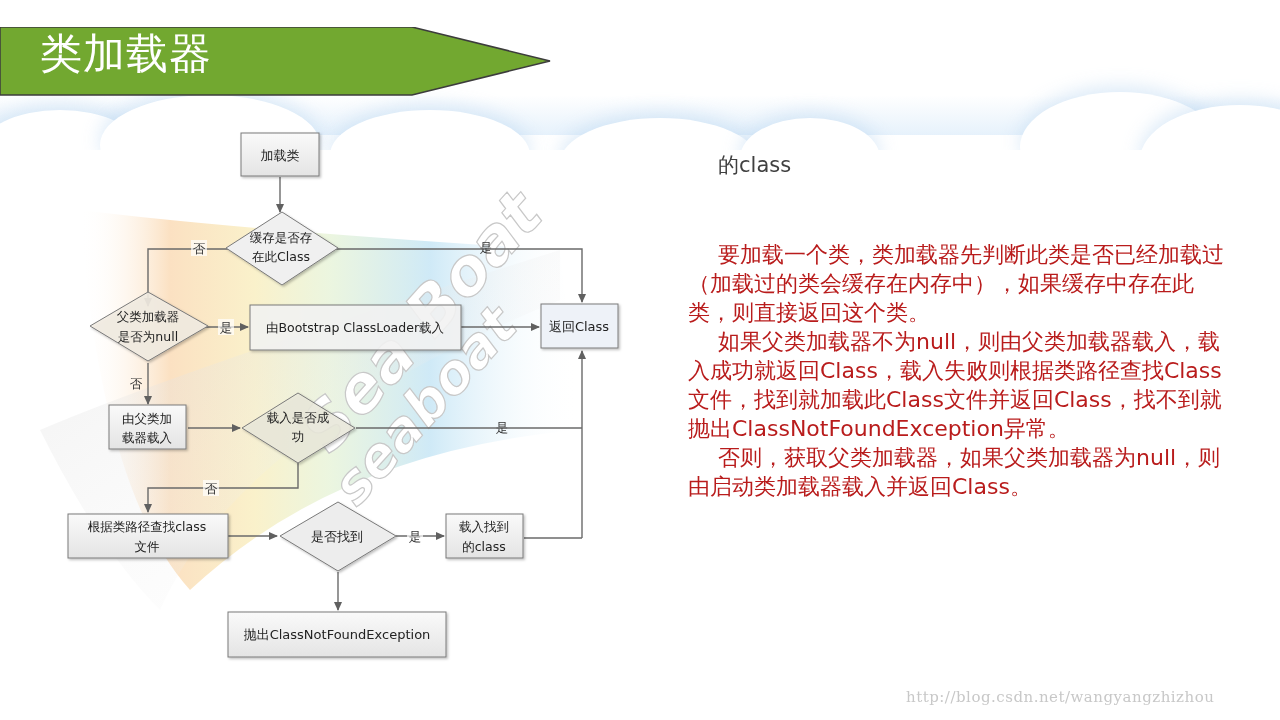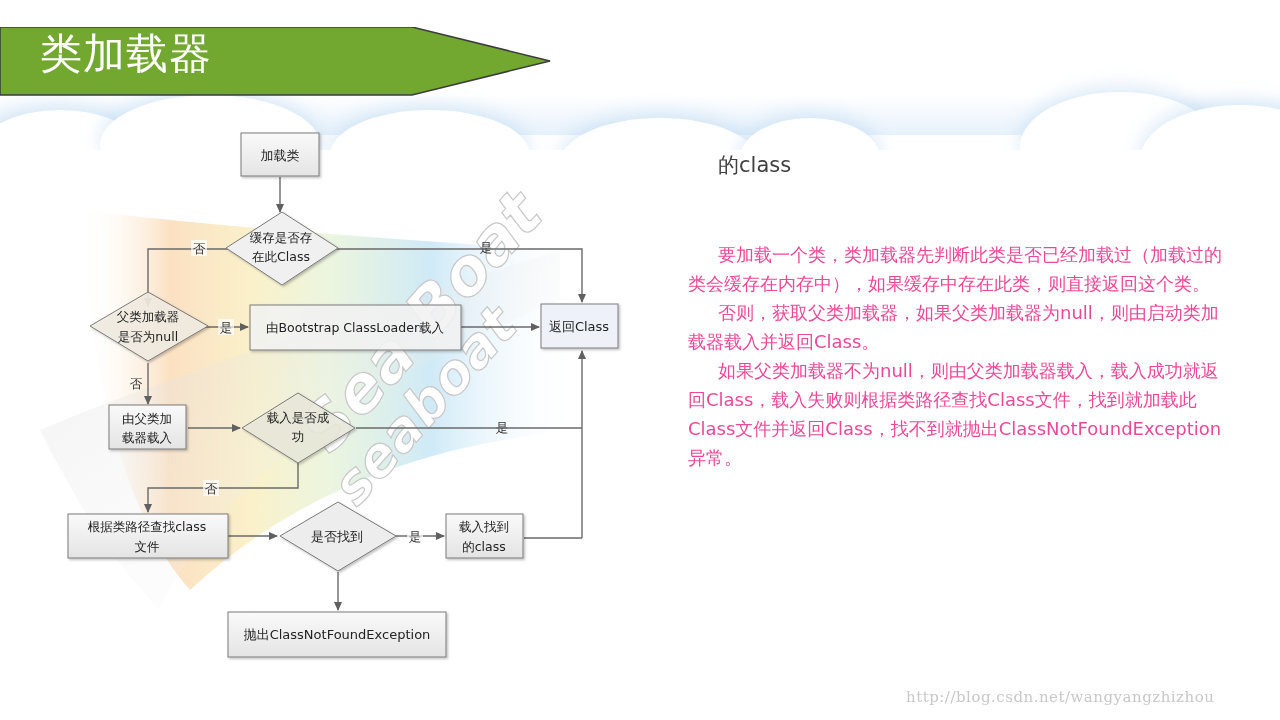--- a/index.html
+++ b/index.html
@@ -5,21 +5,21 @@
   html, body { margin:0; padding:0; }
   body { width:1280px; height:720px; position:relative; overflow:hidden; background:#ffffff; font-family:"DejaVu Sans", sans-serif; }
   .cloud-band { position:absolute; left:0; top:95px; width:1280px; height:40px;
     background:linear-gradient(180deg, rgba(225,238,250,0.0) 0%, rgba(220,236,250,0.7) 100%); }
   .cloud { position:absolute; border-radius:50%; background:#ffffff; box-shadow:0 -6px 18px rgba(180,210,240,0.45); }
   .title-banner { position:absolute; left:0; top:27px; width:552px; height:70px; }
   .title-text { position:absolute; left:40px; top:29px; font-size:42px; color:#ffffff; letter-spacing:1px; line-height:50px; }
   .diagram { position:absolute; left:0; top:100px; width:680px; height:620px; }
   .watermark-swoosh { position:absolute; left:40px; top:190px; width:560px; height:440px; pointer-events:none; }
   .side-title { position:absolute; left:718px; top:151px; font-size:21px; color:#404040; }
-  .side-body { position:absolute; left:688px; top:240px; width:540px; font-size:18px; line-height:29px; color:#ec4899; }
+  .side-body { position:absolute; left:688px; top:240px; width:540px; font-size:22px; line-height:29px; color:#b91c1c; }
   .side-body p { margin:0; }
   .indent { text-indent:30px; }
   .footer-url { position:absolute; left:906px; top:688px; font-family:"DejaVu Serif", serif; font-size:15px; color:#c8c8c8; letter-spacing:0.5px;text-align:center; }
   svg text { font-family:"DejaVu Sans", sans-serif; }
 </style>
 </head>
 <body>
 
 <div class="cloud-band"></div>
 <div class="cloud" style="left:-20px;top:110px;width:160px;height:80px;"></div>
@@ -174,17 +174,17 @@
     <rect x="203" y="480" width="16" height="16" fill="#fff" fill-opacity="0.7"></rect>
     <text x="211" y="493" text-anchor="middle">否</text>
     <rect x="407" y="528" width="16" height="16" fill="#fff" fill-opacity="0.7"></rect>
     <text x="415" y="541" text-anchor="middle">是</text>
   </g>
 </svg>
 
 <div class="side-title">的class</div>
 <div class="side-body">
   <p class="indent">要加载一个类，类加载器先判断此类是否已经加载过（加载过的类会缓存在内存中），如果缓存中存在此类，则直接返回这个类。</p>
+  <p class="indent">如果父类加载器不为null，则由父类加载器载入，载入成功就返回Class，载入失败则根据类路径查找Class文件，找到就加载此Class文件并返回Class，找不到就抛出ClassNotFoundException异常。</p>
   <p class="indent">否则，获取父类加载器，如果父类加载器为null，则由启动类加载器载入并返回Class。</p>
-  <p class="indent">如果父类加载器不为null，则由父类加载器载入，载入成功就返回Class，载入失败则根据类路径查找Class文件，找到就加载此Class文件并返回Class，找不到就抛出ClassNotFoundException异常。</p>
 </div>
 
 <div class="footer-url">http://blog.csdn.net/wangyangzhizhou</div>
 
 </body></html>

